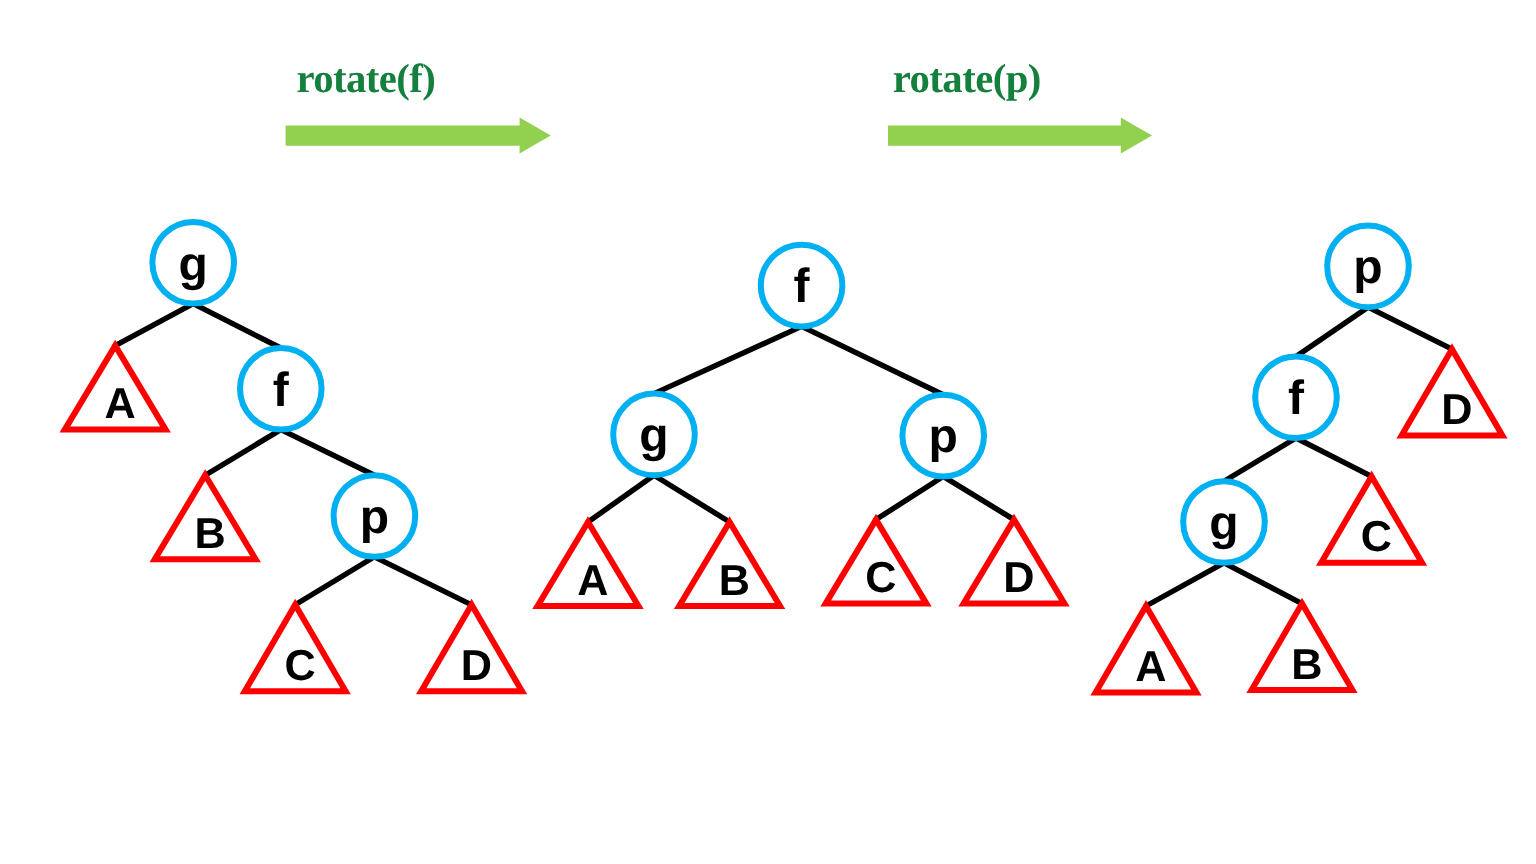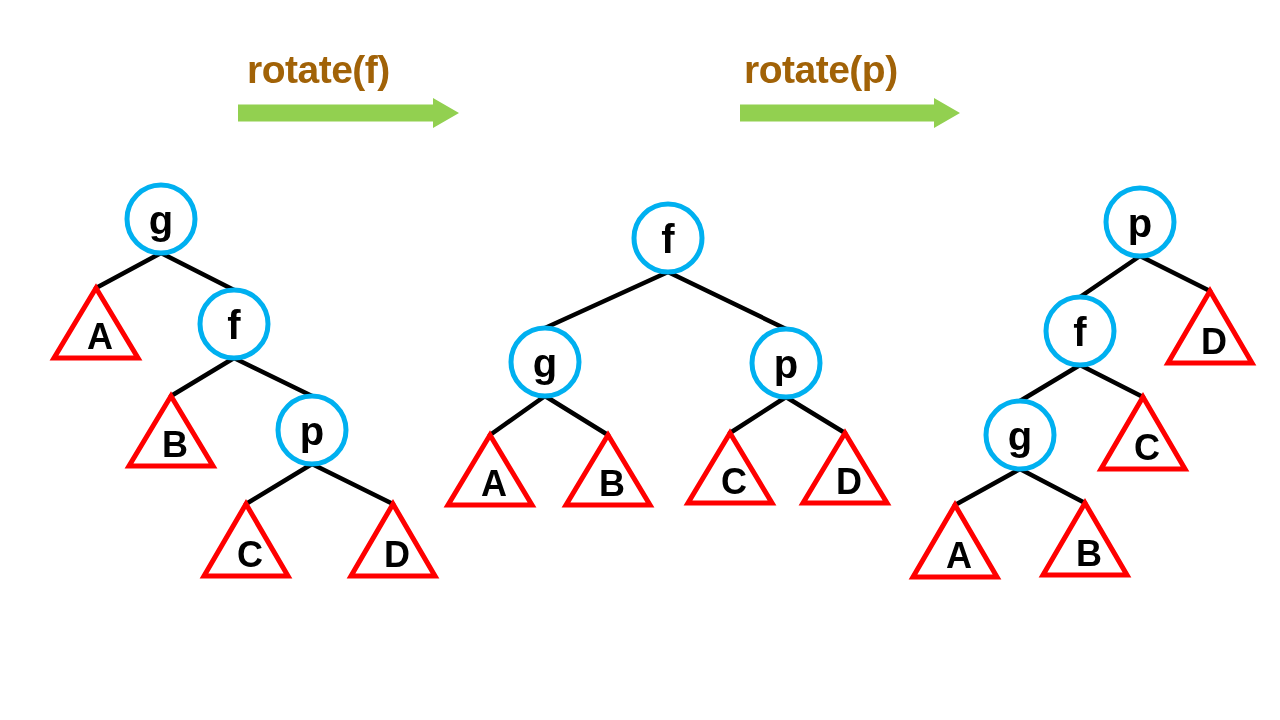--- a/index.html
+++ b/index.html
@@ -52,24 +52,24 @@
   .subtree-label {
     font-family: "Liberation Sans", sans-serif;
     font-weight: bold;
     font-size: 36px;
     fill: #000000;
     text-anchor: middle;
     dominant-baseline: central;
   }
   .op-label {
     position: absolute;
-    font-family: Liberation Sans, sans-serif;
+    font-family: Liberation Serif, serif;
     font-weight: bold;
-    font-size: 39px;
-    color: #a16207;
+    font-size: 34px;
+    color: #15803d;
     white-space: nowrap;
     letter-spacing: -0.5px;
   }
   .arrow-shaft {
     stroke-width: 0;
   }
 </style>
 </head>
 <body>
 

